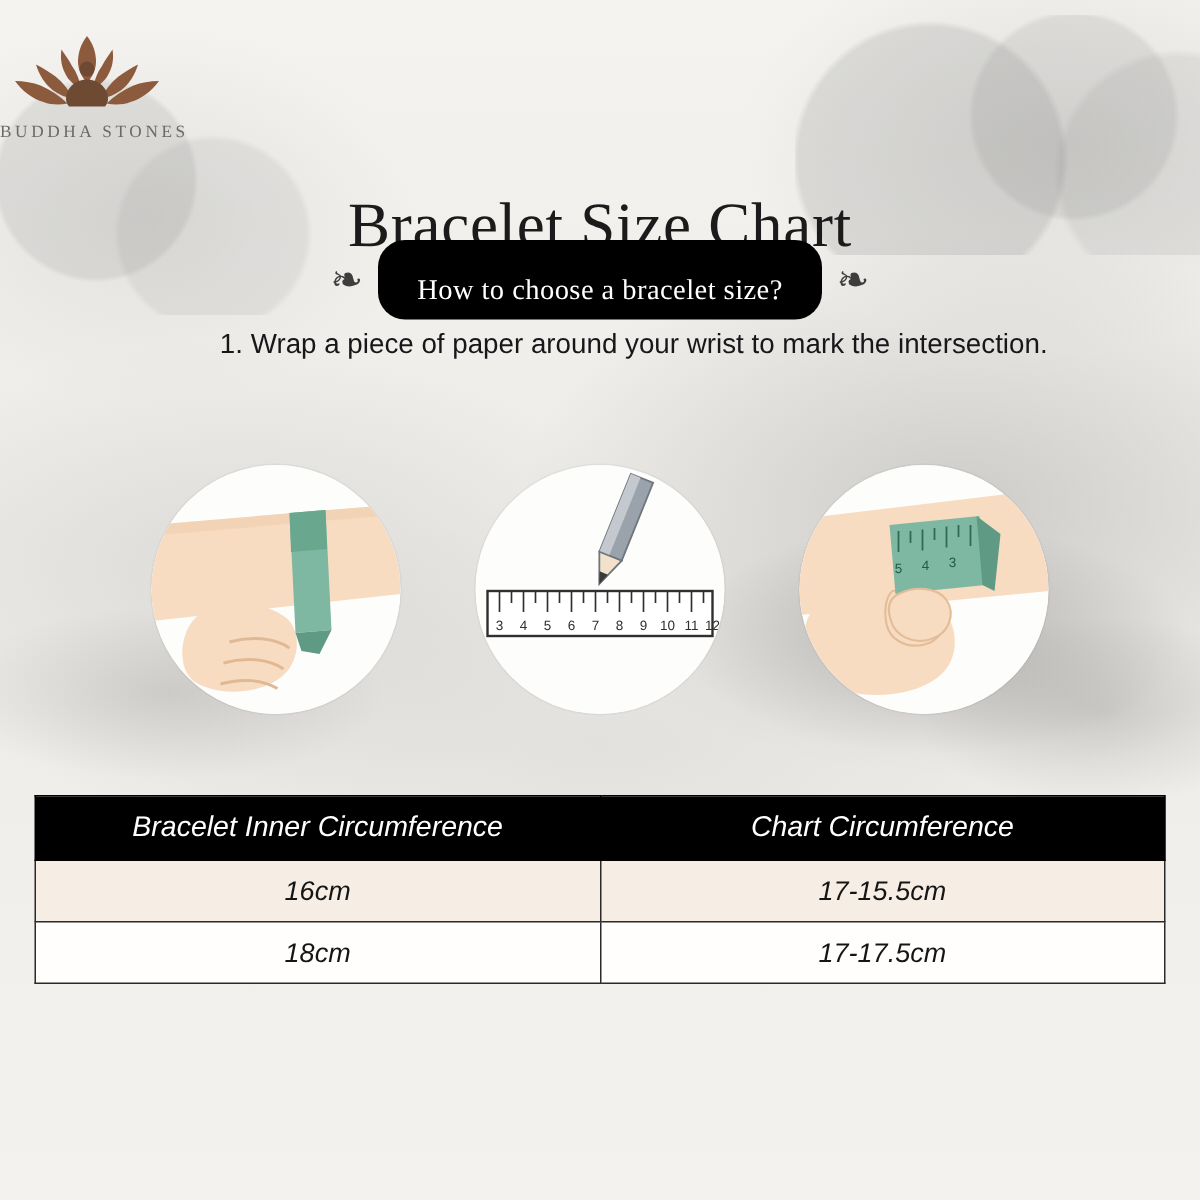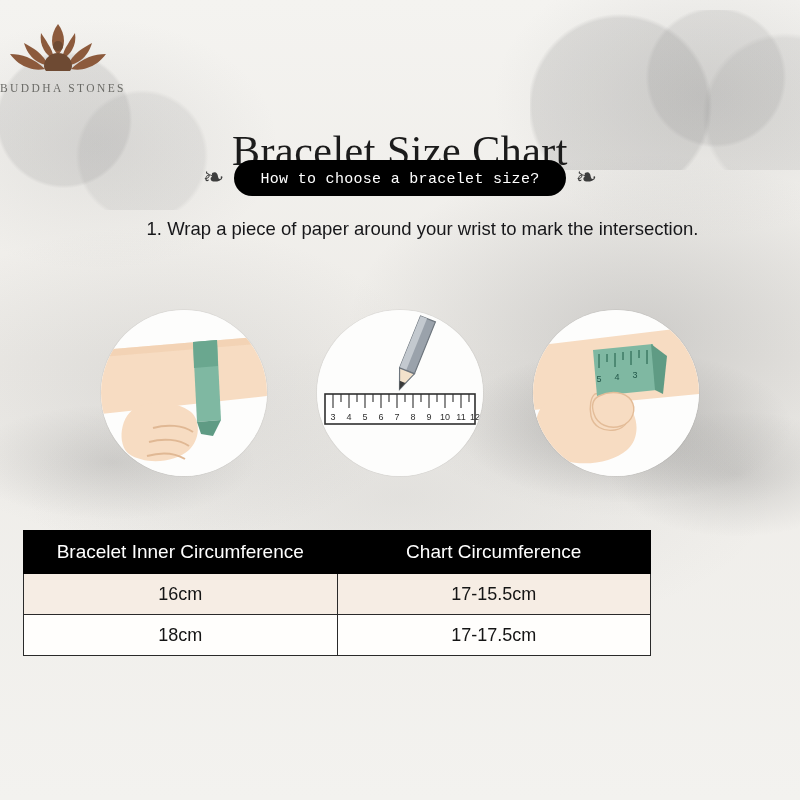--- a/index.html
+++ b/index.html
@@ -89,23 +89,23 @@
     left: 0; right: 0; top: 160px;
     display: flex;
     align-items: center;
     justify-content: center;
     gap: 10px;
   }
   .banner-pill {
     background: #000;
     color: #fff;
     border-radius: 18px;
-    padding: 11px 26px 8px;
-    font-family: Liberation Mono, monospace;
-    font-size: 15px;
+    padding: 23px 26px 8px;
+    font-family: Liberation Serif, serif;
+    font-size: 19px;
     letter-spacing: 0.3px;
     white-space: nowrap;
   }
   .flourish {
     font-family: "Liberation Serif", serif;
     font-size: 26px;
     color: #2b2b2b;
     line-height: 1;
     opacity: 0.9;
   }
@@ -140,23 +140,24 @@
     position: relative;
     box-shadow: 0 0 0 1px rgba(0,0,0,0.04);
   }
   .circle svg { display: block; }
 
   
   .table {
     position: absolute;
     left: 23px;
     top: 530px;
-    width: 628px;
+    width: 754px;
     border-collapse: collapse;
     table-layout: fixed;
+    font-style: italic;
   }
   .table th, .table td {
     border: 1px solid #2a2a2a;
     text-align: center;
     font-size: 18px;
     color: #151515;
     height: 38px;
     font-weight: normal;
   }
   .table thead th {

